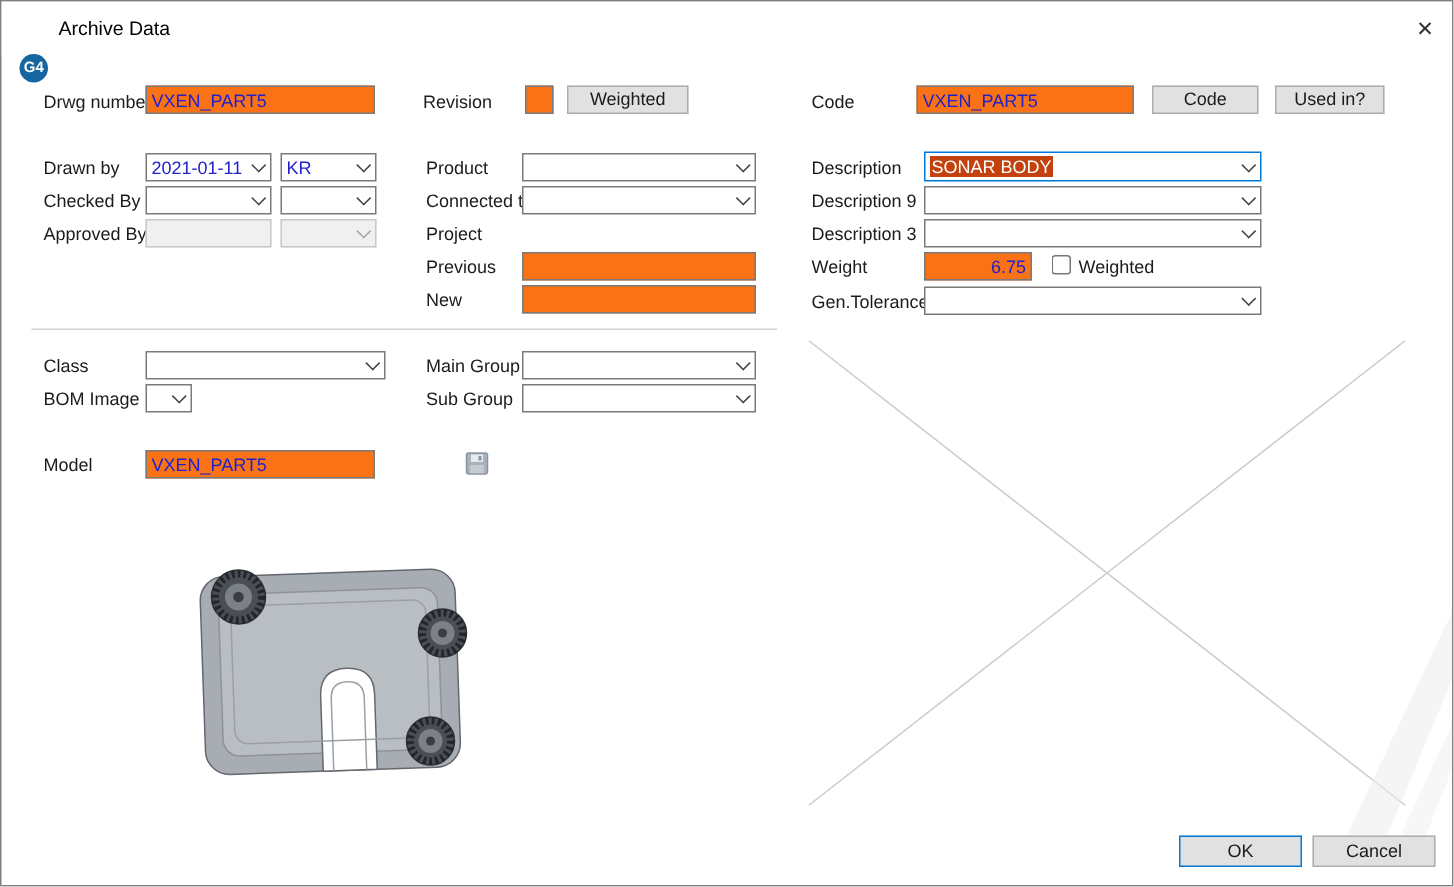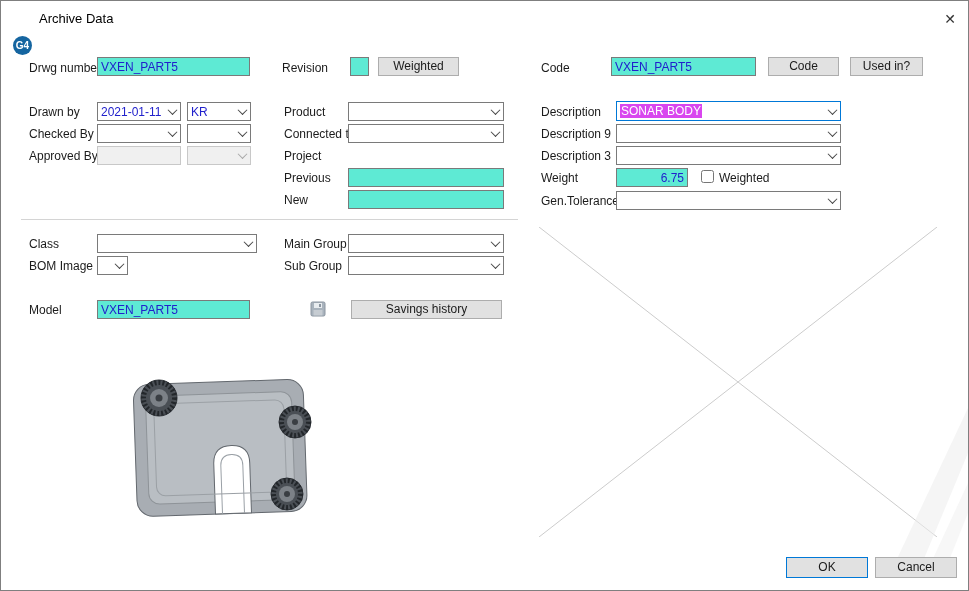--- a/index.html
+++ b/index.html
@@ -6,34 +6,34 @@
   #dlg{position:relative;width:967px;height:589px;background:#ffffff;border:1px solid #7f7f7f;overflow:hidden;}
   
   #titlebar{position:absolute;left:0;top:0;width:100%;height:36px;background:#ffffff;}
   #logo{position:absolute;left:12px;top:9px;width:19px;height:19px;border-radius:50%;background:#1565a0;color:#fff;
         font-size:10px;font-weight:bold;display:flex;align-items:center;justify-content:center;margin-top:26px;}
   #wtitle{position:absolute;left:38px;top:10px;font-size:13px;color:#000;}
   #closebtn{position:absolute;left:936px;top:6px;width:26px;height:24px;display:flex;align-items:center;justify-content:center;
         font-size:14px;color:#333;cursor:default;}
   
   .lbl{position:absolute;font-size:12px;color:#1b1b1b;white-space:nowrap;}
-  .tb{position:absolute;height:19px;box-sizing:border-box;border:1px solid #7a7a7a;background:#5eead4;
+  .tb{position:absolute;height:19px;box-sizing:border-box;border:1px solid #7a7a7a;background:#f97316;
       font-family:"Liberation Sans",sans-serif;font-size:12px;padding:0 3px;color:#2121cc;outline:none;}
   .tb.dis{background:#f0f0f0;border-color:#c8c8c8;}
   .tb.right{text-align:right;}
   .combo{position:absolute;height:19px;box-sizing:border-box;border:1px solid #7a7a7a;background:#fff;
       display:flex;align-items:center;}
   .combo .cval{flex:1;padding:0 3px;font-size:12px;color:#2121cc;white-space:nowrap;overflow:hidden;}
   .combo .carr{width:16px;align-self:stretch;display:flex;align-items:center;justify-content:center;}
   .chev{width:6px;height:6px;border-right:1.4px solid #454545;border-bottom:1.4px solid #454545;
       transform:rotate(45deg) translate(-1px,-1px);}
   .combo.dis{background:#f0f0f0;border-color:#c8c8c8;}
   .combo.dis .chev{border-color:#a8a8a8;}
   .combo.focus{border:1px solid #0078d7;height:20px;}
-  .sel{background:#d946ef;color:#fff;padding:0 1px;}
+  .sel{background:#c2410c;color:#fff;padding:0 1px;}
   .btn{position:absolute;box-sizing:border-box;background:#e1e1e1;border:1px solid #adadad;
       font-size:12px;color:#1b1b1b;text-align:center;line-height:17px;cursor:default;}
   .btn.focusok{border-color:#0078d7;}
   .cb{position:absolute;width:13px;height:13px;margin:0;}
   .sep{position:absolute;height:1px;background:#d4d4d4;}
   #thumb{position:absolute;left:96px;top:341px;width:240px;height:194px;background:#fff;}
   #placeholder{position:absolute;left:538px;top:226px;width:398px;height:310px;}
   #diskicon{position:absolute;left:308px;top:299px;width:18px;height:18px;}
   #swoosh{position:absolute;right:0;bottom:12px;pointer-events:none;}
 </style>
@@ -180,21 +180,20 @@
   </div>
 
   <div class="lbl" style="left:28px;top:302px">Model</div>
   <input class="tb" style="left: 96px; top: 299px; width: 153px;" value="VXEN_PART5">
   <svg id="diskicon" viewBox="0 0 18 18">
     <rect x="2" y="2" width="14" height="14" rx="1.5" fill="#a9b3bd" stroke="#8b95a0"></rect>
     <rect x="5" y="3" width="8" height="5" fill="#e8ecef"></rect>
     <rect x="10" y="4" width="2" height="3" fill="#8b95a0"></rect>
     <rect x="4.5" y="10" width="9" height="5.5" fill="#c6ccd2"></rect>
   </svg>
-  <div class="btn" style="left:350px;top:299px;width:151px;height:19px">Savings history</div>
 
   <div id="thumb">
     <svg width="240" height="194" viewBox="0 0 240 194">
       <g transform="rotate(-2 120 100)">
         <rect x="38" y="40" width="170" height="132" rx="16" fill="#a8adb3" stroke="#63686e"></rect>
         <rect x="50" y="52" width="146" height="108" rx="11" fill="#b9bec3" stroke="#8e9398"></rect>
         <path d="M116 172 L116 122 q0-18 18-18 q18 0 18 18 L152 172 Z" fill="#ffffff" stroke="#63686e"></path>
         <path d="M123 172 L123 124 q0-11 11-11 q11 0 11 11 L145 172" fill="none" stroke="#9aa0a6"></path>
         <rect x="58" y="60" width="130" height="92" rx="9" fill="none" stroke="#9ba0a5"></rect>
       </g>

